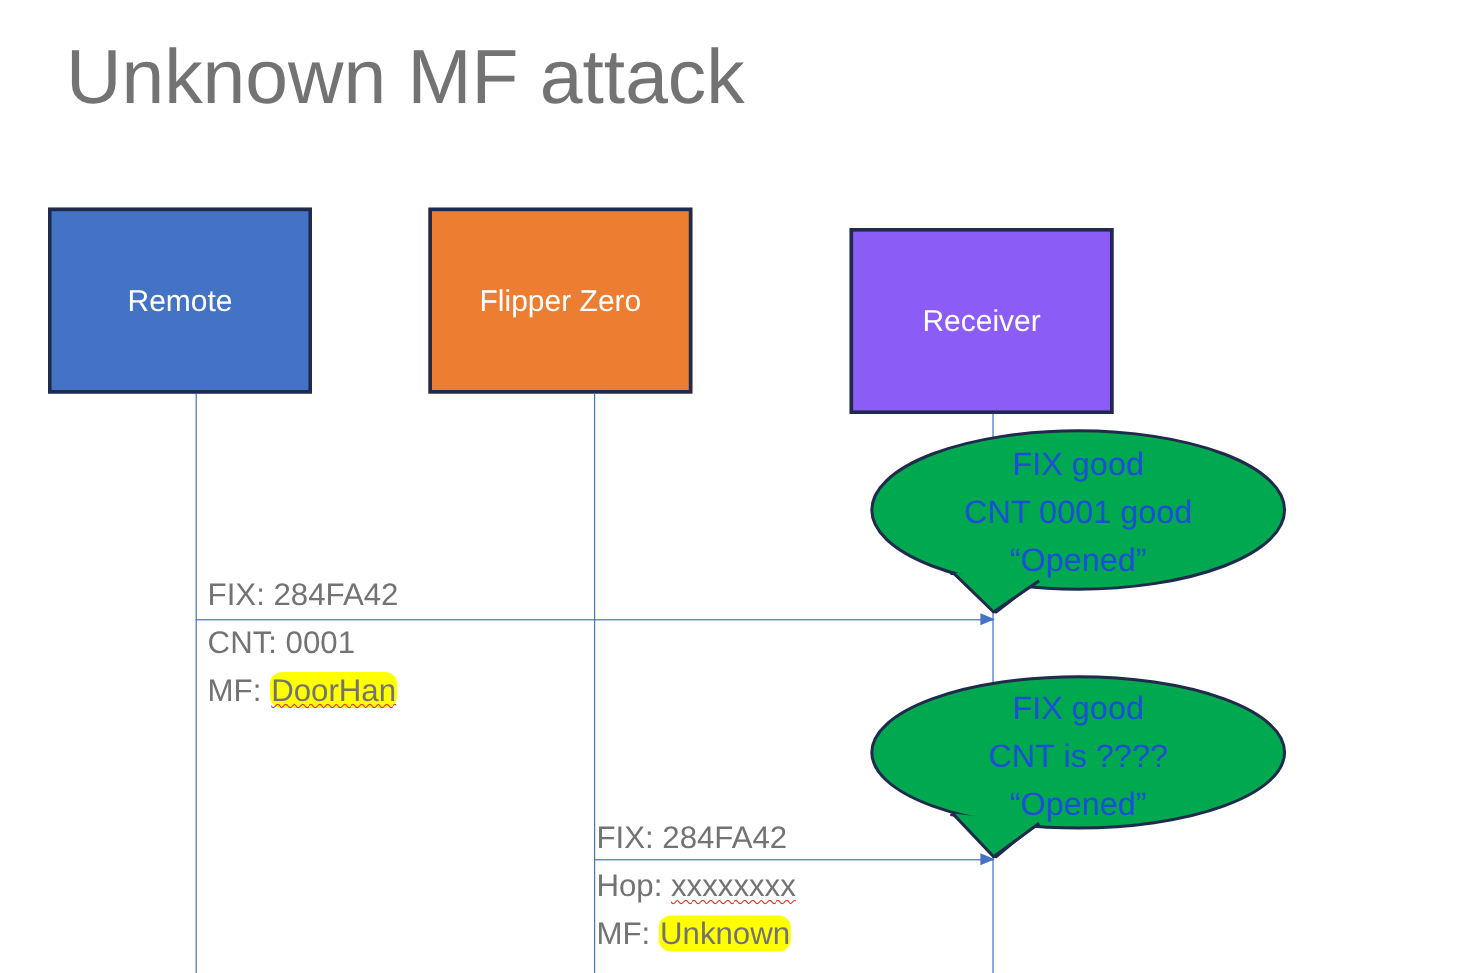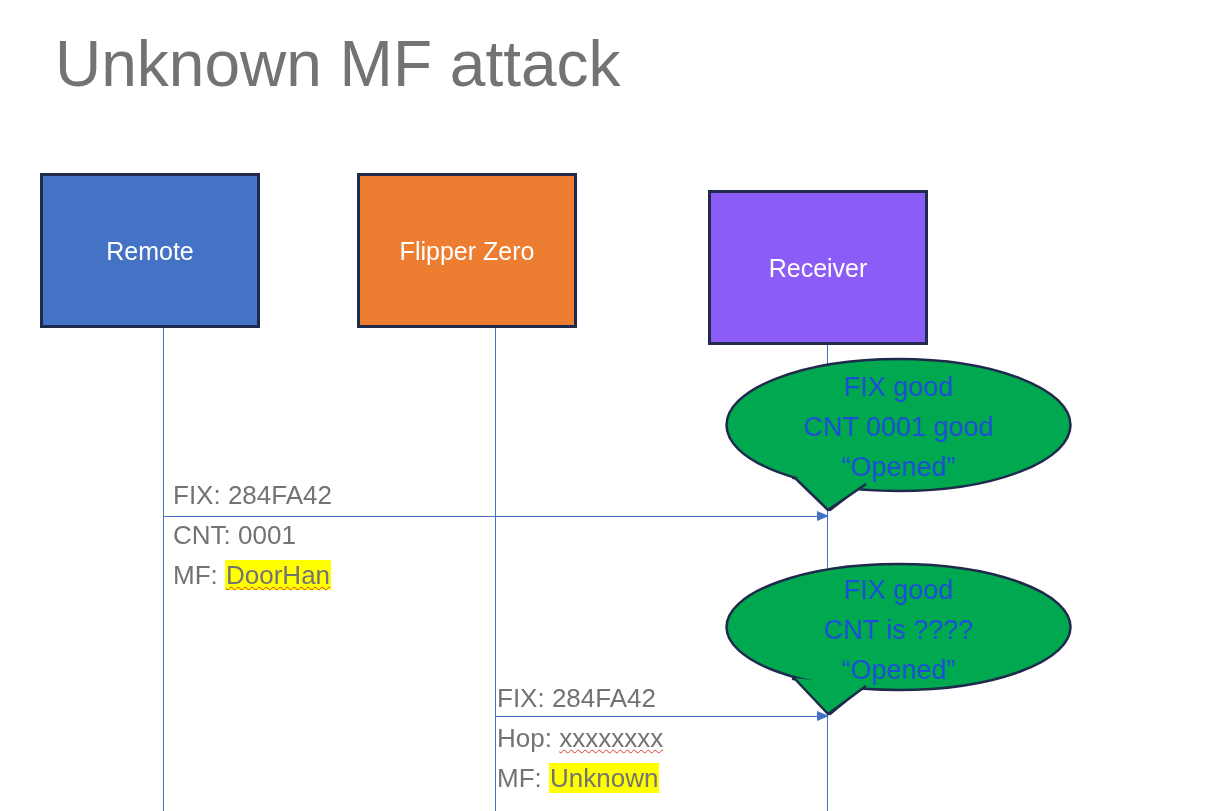--- a/index.html
+++ b/index.html
@@ -90,20 +90,21 @@
     font-size: 26px;
     line-height: 40px;
     color: #737373;
     white-space: nowrap;
     font-stretch: condensed;
   }
   .msg-line { display: block; }
   .hl {
     background: #FFFF00;
     padding: 0 1px;
+    border-radius: 10px;
   }
   .sp {
     text-decoration: underline;
     text-decoration-color: #E03A2F;
     text-decoration-style: wavy;
     text-decoration-thickness: 1px;
     text-underline-offset: 2px;
   }
 
   

